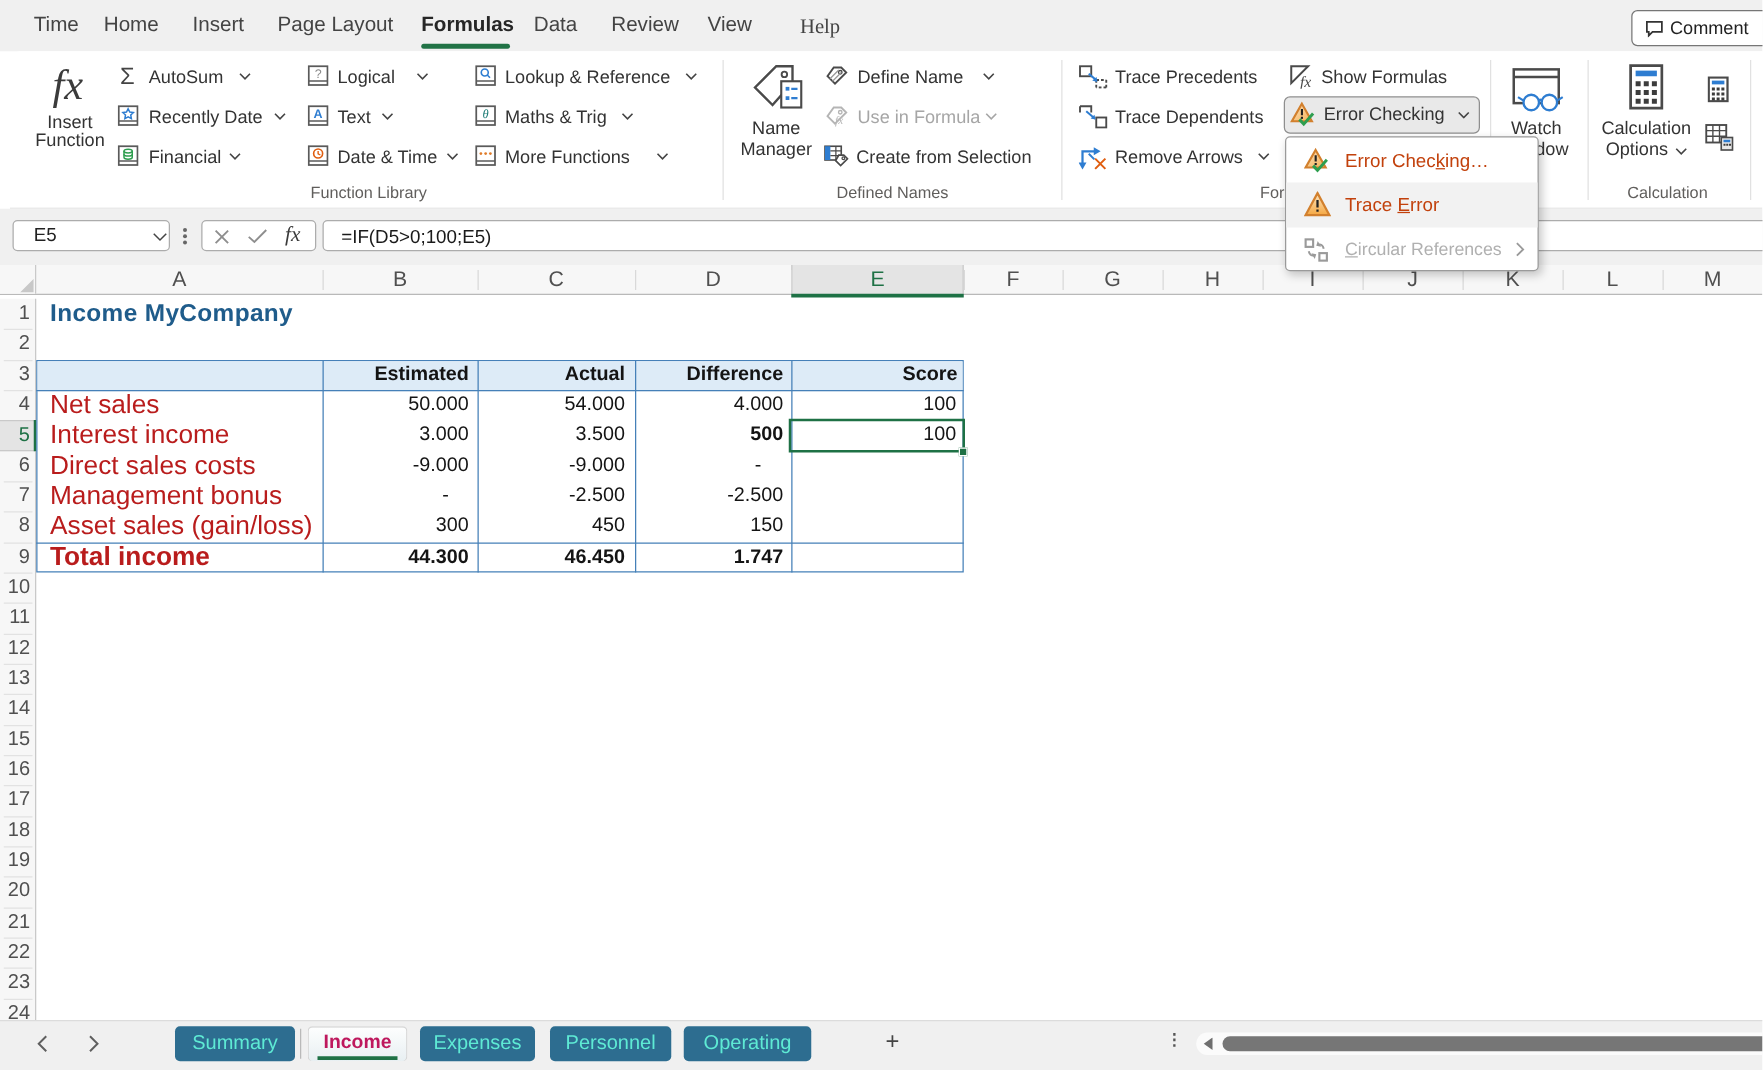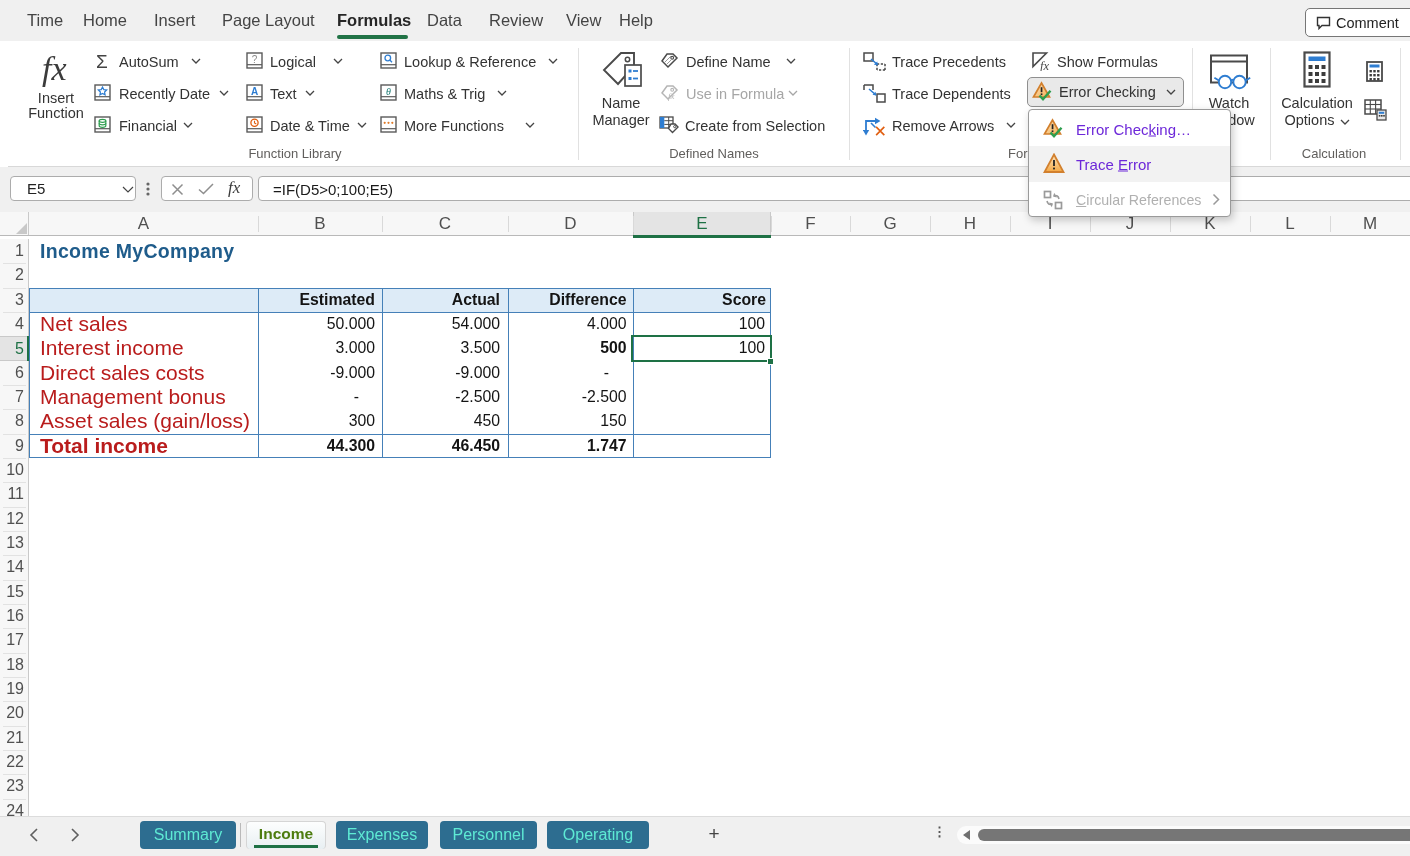--- a/index.html
+++ b/index.html
@@ -9,35 +9,35 @@
   .t { font-size:14.5px; color:#333; white-space:nowrap; }
   .glab { font-size:13px; color:#605e5c; }
   .vsep { position:absolute; width:1px; background:#e1e1e1; top:48px; height:112px; }
   .menu-item { position:absolute; top:11px; font-size:16.5px; color:#444; white-space:nowrap; }
   .colhead { position:absolute; top:0; height:100%; font-size:17px; color:#505050; text-align:center; }
   .rowhead { position:absolute; left:0; width:29px; font-size:16px; color:#505050; text-align:right; padding-right:5px; }
   .num { position:absolute; font-size:15.8px; color:#141414; text-align:right; }
   .lab { position:absolute; font-size:21px; color:#b91c1c; }
   .tab { position:absolute; top:5px; height:28px; border-radius:4px; background:#2d6d90; color:#5eead4; font-size:16px; text-align:center; line-height:28px; }
   .ditem { position:absolute; left:0; width:100%; height:36px; }
-  .dtext { position:absolute; left:47px; top:50%; transform:translateY(-50%); font-size:15px; color:#6d28d9; white-space:nowrap; }
+  .dtext { position:absolute; left:47px; top:50%; transform:translateY(-50%); font-size:15px; color:#c2410c; white-space:nowrap; }
 </style>
 </head>
 <body>
 
 <div class="abs" style="left:0;top:0;width:1410px;height:41px;background:#f0f0f0;">
   <span class="menu-item" style="left:27px;">Time</span>
   <span class="menu-item" style="left:83px;">Home</span>
   <span class="menu-item" style="left:154px;">Insert</span>
   <span class="menu-item" style="left:222px;">Page Layout</span>
   <span class="menu-item" style="left:337px;color:#262626;font-weight:700;">Formulas</span>
   <span class="menu-item" style="left:427px;">Data</span>
   <span class="menu-item" style="left:489px;">Review</span>
   <span class="menu-item" style="left:566px;">View</span>
-  <span class="menu-item" style="left:619px;">Help</span>
+  <span class="menu-item" style="left:640px;font-family:Liberation Serif, serif;">Help</span>
   <div class="abs" style="left:337px;top:35px;width:71px;height:4px;background:#217346;border-radius:2px;"></div>
 
   <div class="abs" style="left:1305px;top:8px;width:120px;height:29px;background:#fff;border:1px solid #767676;border-radius:5px;">
     <svg class="abs" style="left:10px;top:7px;" width="15" height="14" viewBox="0 0 15 14">
         <path d="M1.5 1.5 h12 v8 h-7.5 l-3 3 v-3 h-1.5 z" fill="none" stroke="#333" stroke-width="1.4"></path>
       </svg>
     <span class="abs" style="left:30px;top:6px;font-size:14.5px;color:#222;">Comment</span>
   </div>
 </div>
 
@@ -441,21 +441,21 @@
 <div class="abs" style="left:0;top:816px;width:1410px;height:40px;">
   <svg class="abs" style="left:28px;top:11px;" width="12" height="16" viewBox="0 0 12 16">
       <path d="M9 2 L3 8 L9 14" fill="none" stroke="#5f5f5f" stroke-width="1.6"></path>
     </svg>
   <svg class="abs" style="left:69px;top:11px;" width="12" height="16" viewBox="0 0 12 16">
       <path d="M3 2 L9 8 L3 14" fill="none" stroke="#5f5f5f" stroke-width="1.6"></path>
     </svg>
   <div class="tab" style="left:140px;width:96px;top:5px;">Summary</div>
   <div class="abs" style="left:240px;top:7px;width:1px;height:24px;background:#b9b9b9;"></div>
   <div class="abs" style="left:246px;top:5px;width:80px;height:28px;border-radius:4px;background:linear-gradient(#fdfefe,#e8eff2);border:1px solid #d5d5d5;border-bottom:none;"></div>
-  <div class="abs" style="left:246px;top:5px;width:80px;height:28px;text-align:center;line-height:26px;font-size:15.5px;font-weight:700;color:#4d7c0f;">Income</div>
+  <div class="abs" style="left:246px;top:5px;width:80px;height:28px;text-align:center;line-height:26px;font-size:15.5px;font-weight:700;color:#be185d;">Income</div>
   <div class="abs" style="left:254px;top:29px;width:64px;height:3px;background:#1e7145;"></div>
   <div class="tab" style="left:336px;width:92px;top:5px;">Expenses</div>
   <div class="tab" style="left:440px;width:97px;top:5px;">Personnel</div>
   <div class="tab" style="left:547px;width:102px;top:5px;">Operating</div>
   <div class="abs" style="left:704px;top:8px;width:20px;height:20px;font-size:19px;color:#444;text-align:center;line-height:20px;">+</div>
   <div class="abs" style="left:933px;top:13px;width:8px;height:16px;color:#555;font-size:13px;font-weight:700;line-height:5px;">⋮</div>
   <div class="abs" style="left:957px;top:10px;width:453px;height:18px;background:#fbfbfb;border-radius:9px 0 0 9px;"></div>
   <svg class="abs" style="left:962px;top:14px;" width="9" height="10" viewBox="0 0 9 10">
       <path d="M8 0 L1 5 L8 10 Z" fill="#6f6f6f"></path>
     </svg>

